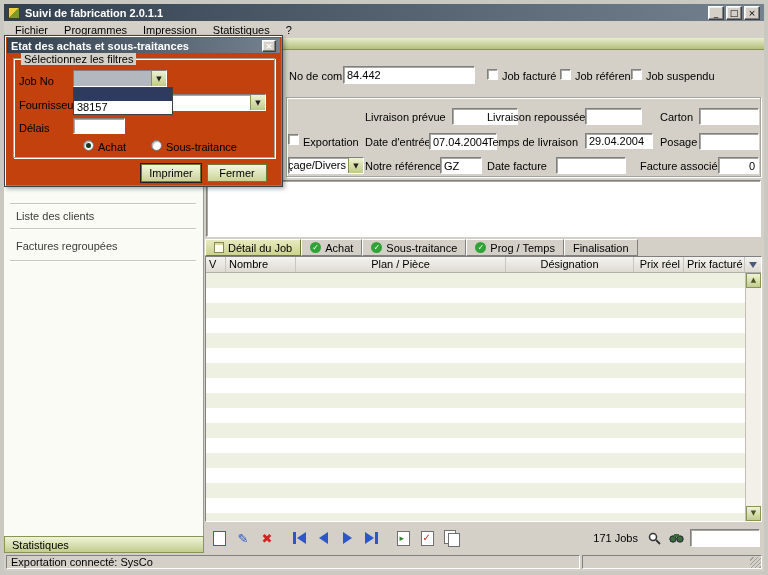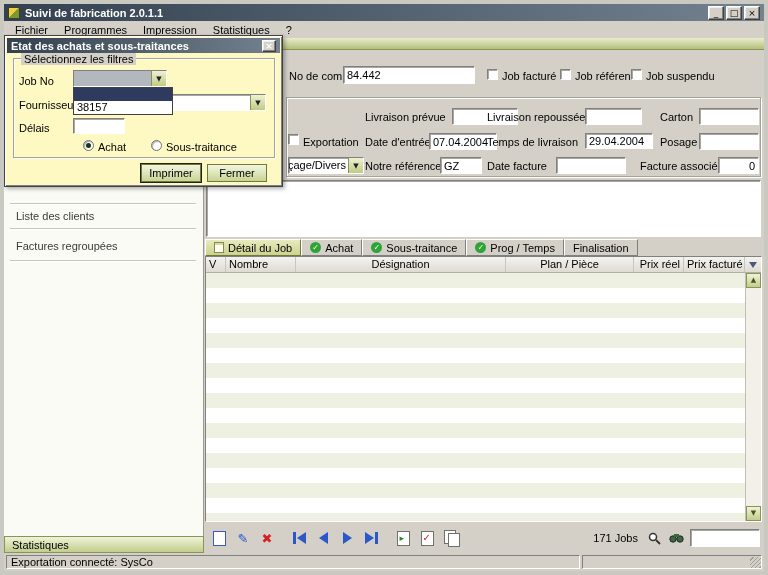--- a/index.html
+++ b/index.html
@@ -85,21 +85,21 @@
   .pages::after { content:""; position:absolute; left:4px; top:3px; width:10px; height:12px; background:#fff; border:1px solid #707070; }
   .jobs-label { position:absolute; white-space:nowrap; }
 
   
   .statusbar { left:4px; top:553px; width:760px; height:18px; background:#d4d0c8; }
   .status-panel { position:absolute; top:2px; height:14px; border:1px solid; border-color:#808080 #fff #fff #808080; line-height:12px; padding:0 4px; overflow:hidden; white-space:nowrap; }
   .grip { position:absolute; right:3px; bottom:3px; width:11px; height:11px;
     background:repeating-linear-gradient(135deg, transparent 0 2px, #a0a098 2px 3px); }
 
   
-  .dialog { left:4px; top:35px; width:279px; height:152px; background:#fef9c3; border:1px solid #404048;
+  .dialog { left:4px; top:35px; width:279px; height:152px; background:#c2410c; border:1px solid #404048;
     box-shadow:inset 1px 1px 0 #fff, inset -1px -1px 0 #808080, 2px 2px 4px rgba(0,0,0,.3); z-index:50;padding-left:13px; }
   .dialog-title { position:absolute; left:2px; top:2px; right:2px; height:15px;
     background:linear-gradient(90deg,#33404f,#74828f); color:#fff; font-weight:bold; display:flex; align-items:center; padding:0 4px; }
   .dlg-close { margin-left:auto; width:14px; height:12px; line-height:10px; }
   .legend { background:#d4d0c8; padding:0 3px; }
   .radio { position:absolute; width:11px; height:11px; border-radius:50%; background:#fff; border:1px solid #707070; box-shadow:inset 1px 1px 1px #b0b0b0; }
   .radio.checked::after { content:""; position:absolute; left:2px; top:2px; width:5px; height:5px; border-radius:50%; background:#14381a; }
   .btn { position:absolute; width:60px; height:18px; background:linear-gradient(#f3f6e0,#c9d494); border:1px solid #6e7a3a; text-align:center; line-height:16px; cursor:default; }
   .btn.default { box-shadow:0 0 0 1px #202020; }
   .droplist { position:absolute; background:#fff; border:1px solid #404040; z-index:5; }
@@ -203,22 +203,22 @@
     </div>
     <div class="tab">
       <span>Finalisation</span>
     </div>
   </div>
 
   <div class="a table">
     <div class="thead">
       <div class="th">V</div>
       <div class="th">Nombre</div>
+      <div class="th c">Plan / Pièce</div>
       <div class="th c">Désignation</div>
-      <div class="th c">Plan / Pièce</div>
       <div class="th r">Prix réel</div>
       <div class="th r">Prix facturé</div>
       <div class="th-icon">
           <div class="funnel"></div>
         </div>
     </div>
     <div class="tbody">
         <div class="trow"></div>
         <div class="trow"></div>
         <div class="trow"></div>

